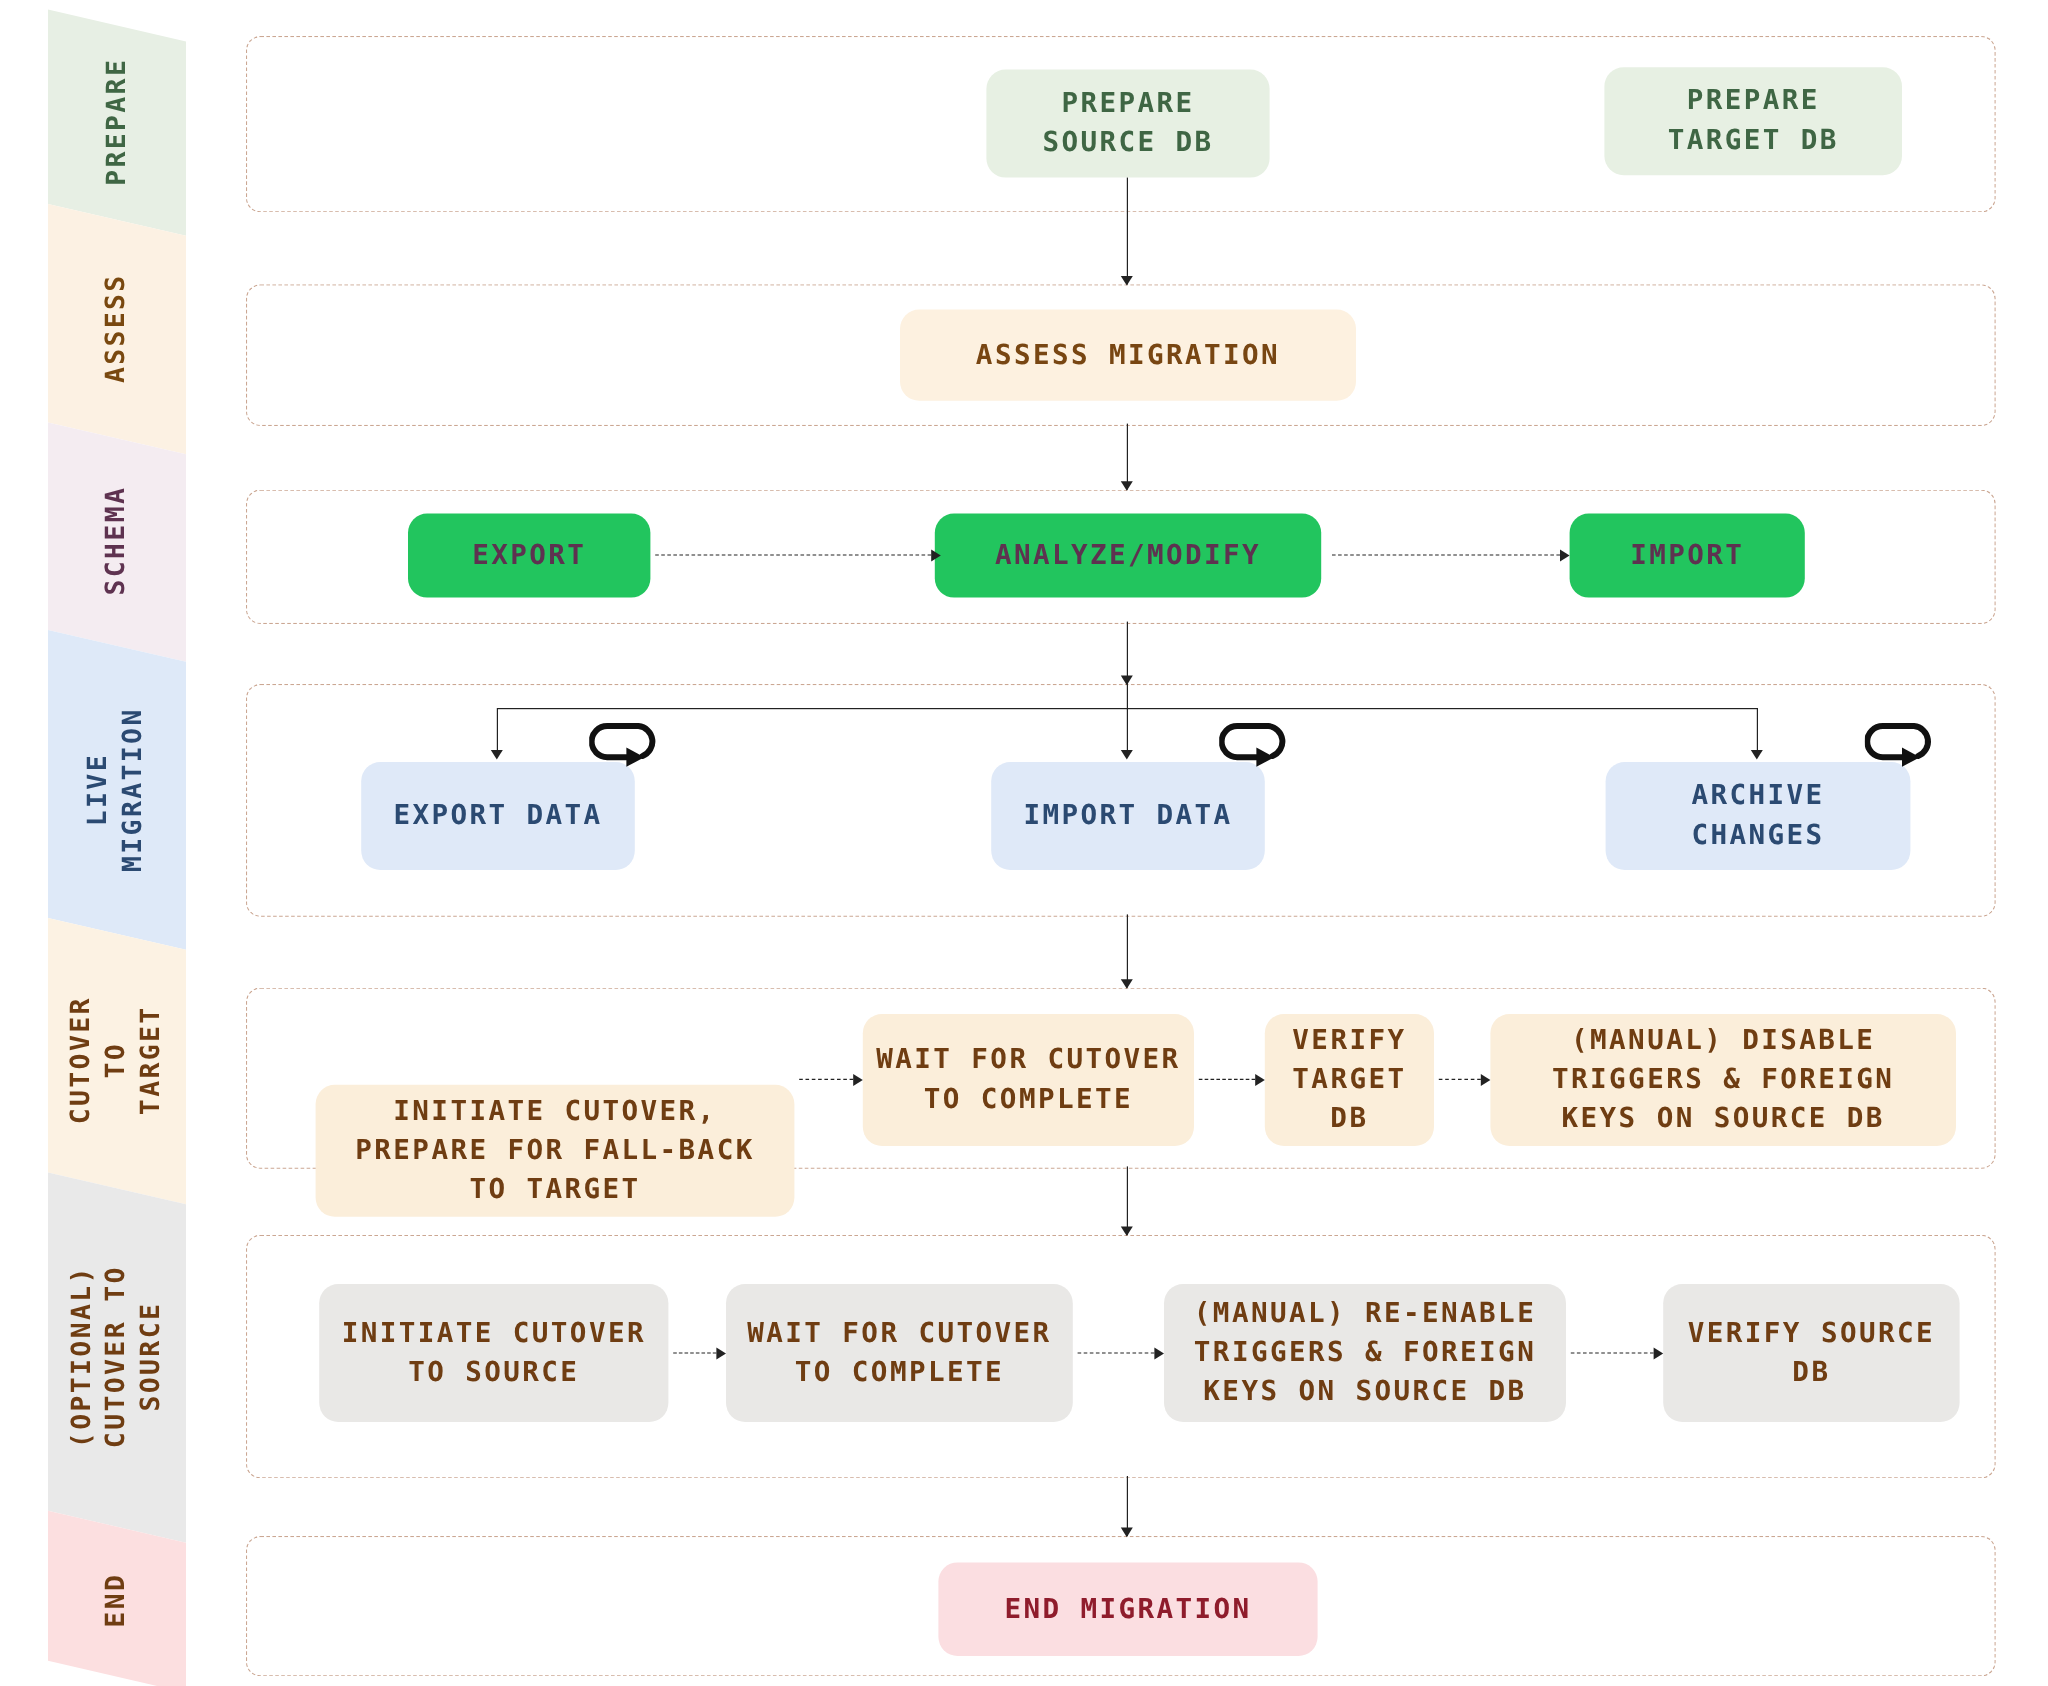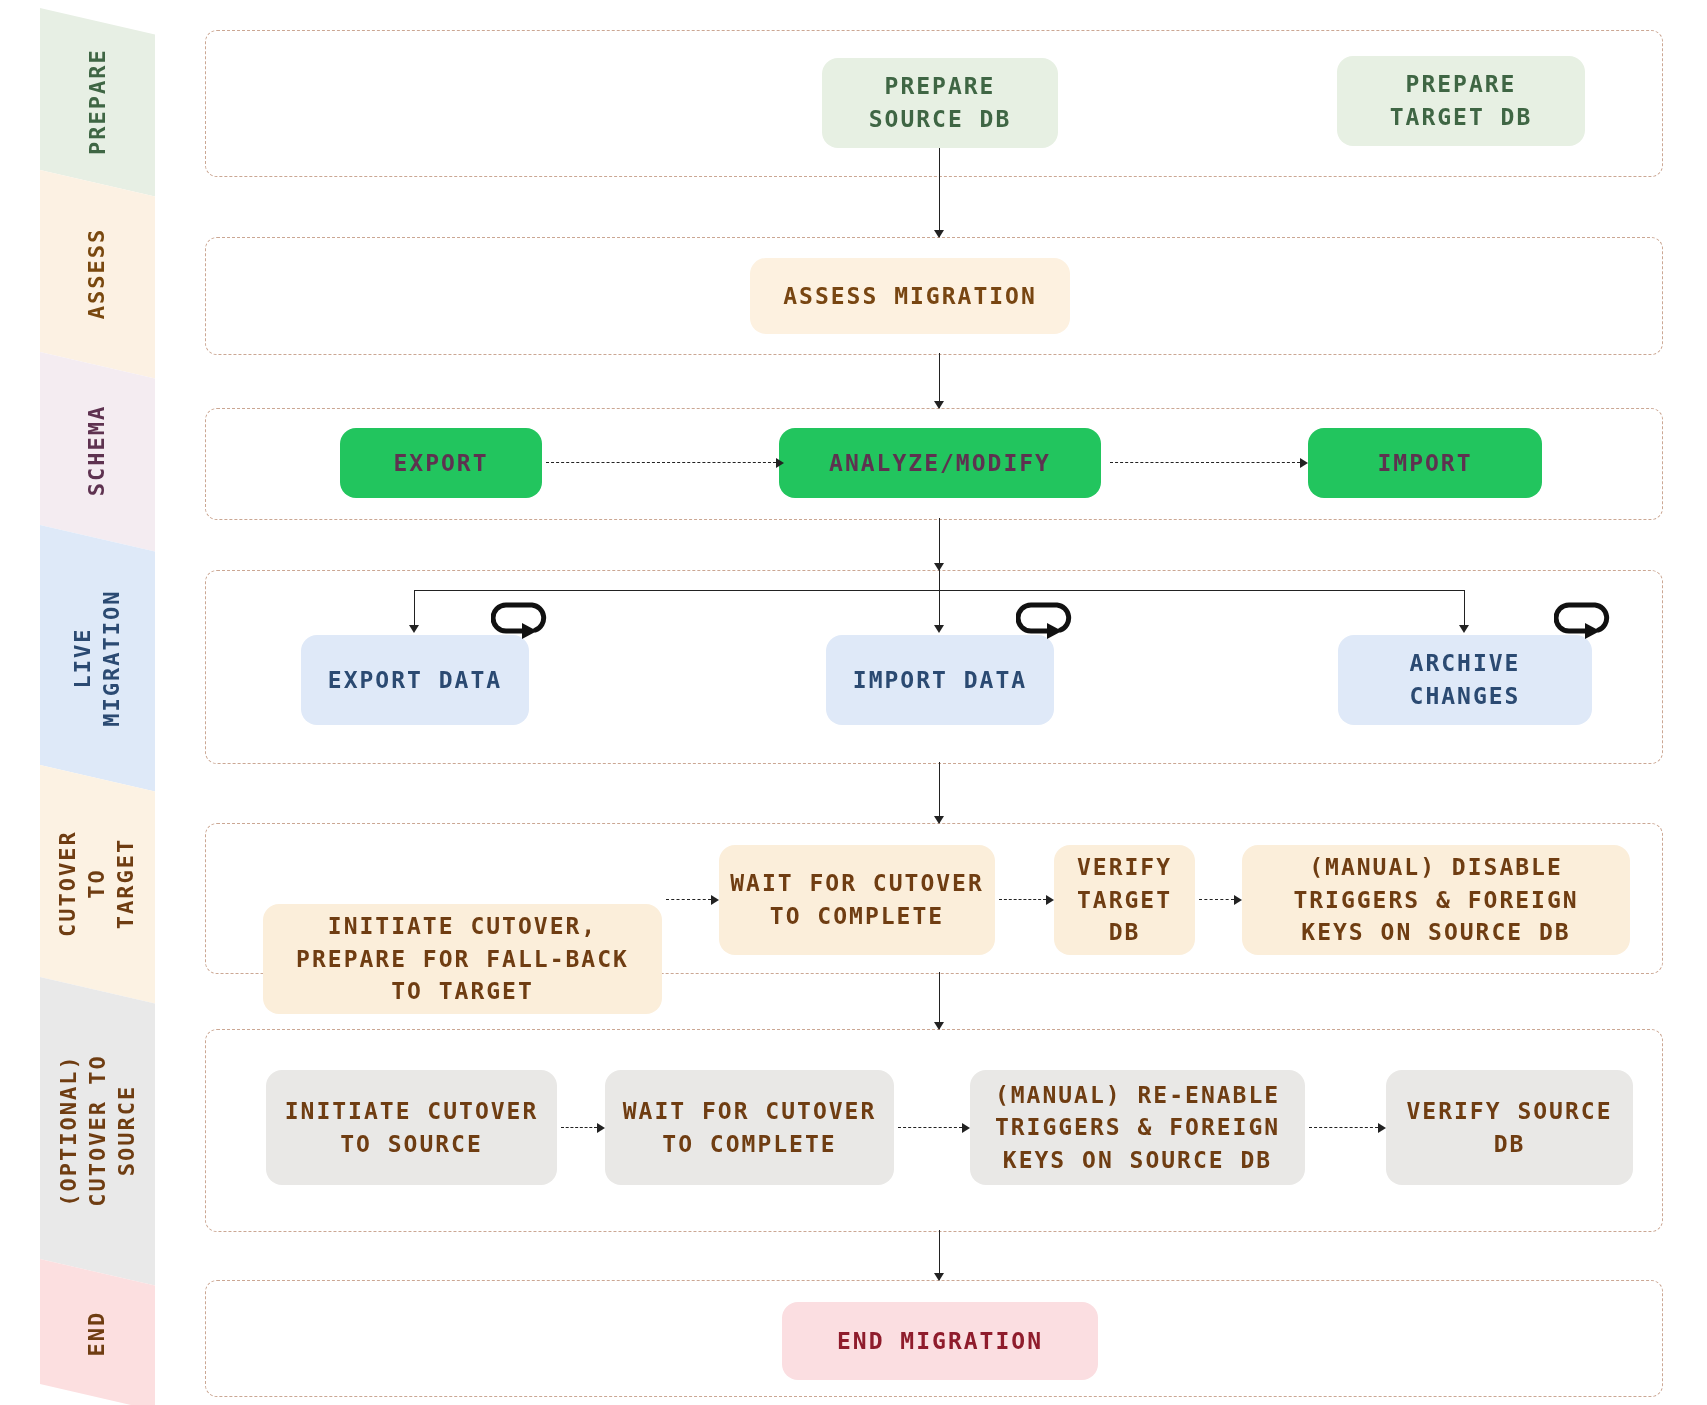--- a/index.html
+++ b/index.html
@@ -48,24 +48,24 @@
   .c-assess{background:#fdf1e0;color:#784612;}
   .c-schema{background:#22c55e;color:#5e3250;}
   .c-live  {background:#dfe9f8;color:#2b4a72;}
   .c-cut   {background:#fbeeda;color:#6f3d12;}
   .c-opt   {background:#e9e8e6;color:#6f3d12;}
   .c-end   {background:#fbdee1;color:#8f1c2c;}
 
   #b11{left:310px;top:58px;width:222px;height:90px;}
   #b12{left:822px;top:58px;width:236px;height:90px;}
   #b13{left:1337px;top:56px;width:248px;height:90px;}
-  #b21{left:750px;top:258px;width:320px;height:76px;}
+  #b21{left:750px;top:258px;width:380px;height:76px;}
   #b31{left:340px;top:428px;width:202px;height:70px;}
   #b32{left:779px;top:428px;width:322px;height:70px;}
-  #b33{left:1308px;top:428px;width:234px;height:70px;}
+  #b33{left:1308px;top:428px;width:196px;height:70px;}
   #b41{left:301px;top:635px;width:228px;height:90px;}
   #b42{left:826px;top:635px;width:228px;height:90px;}
   #b43{left:1338px;top:635px;width:254px;height:90px;}
   #b51{left:263px;top:892px;width:399px;height:110px;margin-top:12px;}
   #b52{left:719px;top:845px;width:276px;height:110px;}
   #b53{left:1054px;top:845px;width:141px;height:110px;}
   #b54{left:1242px;top:845px;width:388px;height:110px;}
   #b61{left:266px;top:1070px;width:291px;height:115px;}
   #b62{left:605px;top:1070px;width:289px;height:115px;}
   #b63{left:970px;top:1070px;width:335px;height:115px;text-align:center;}

